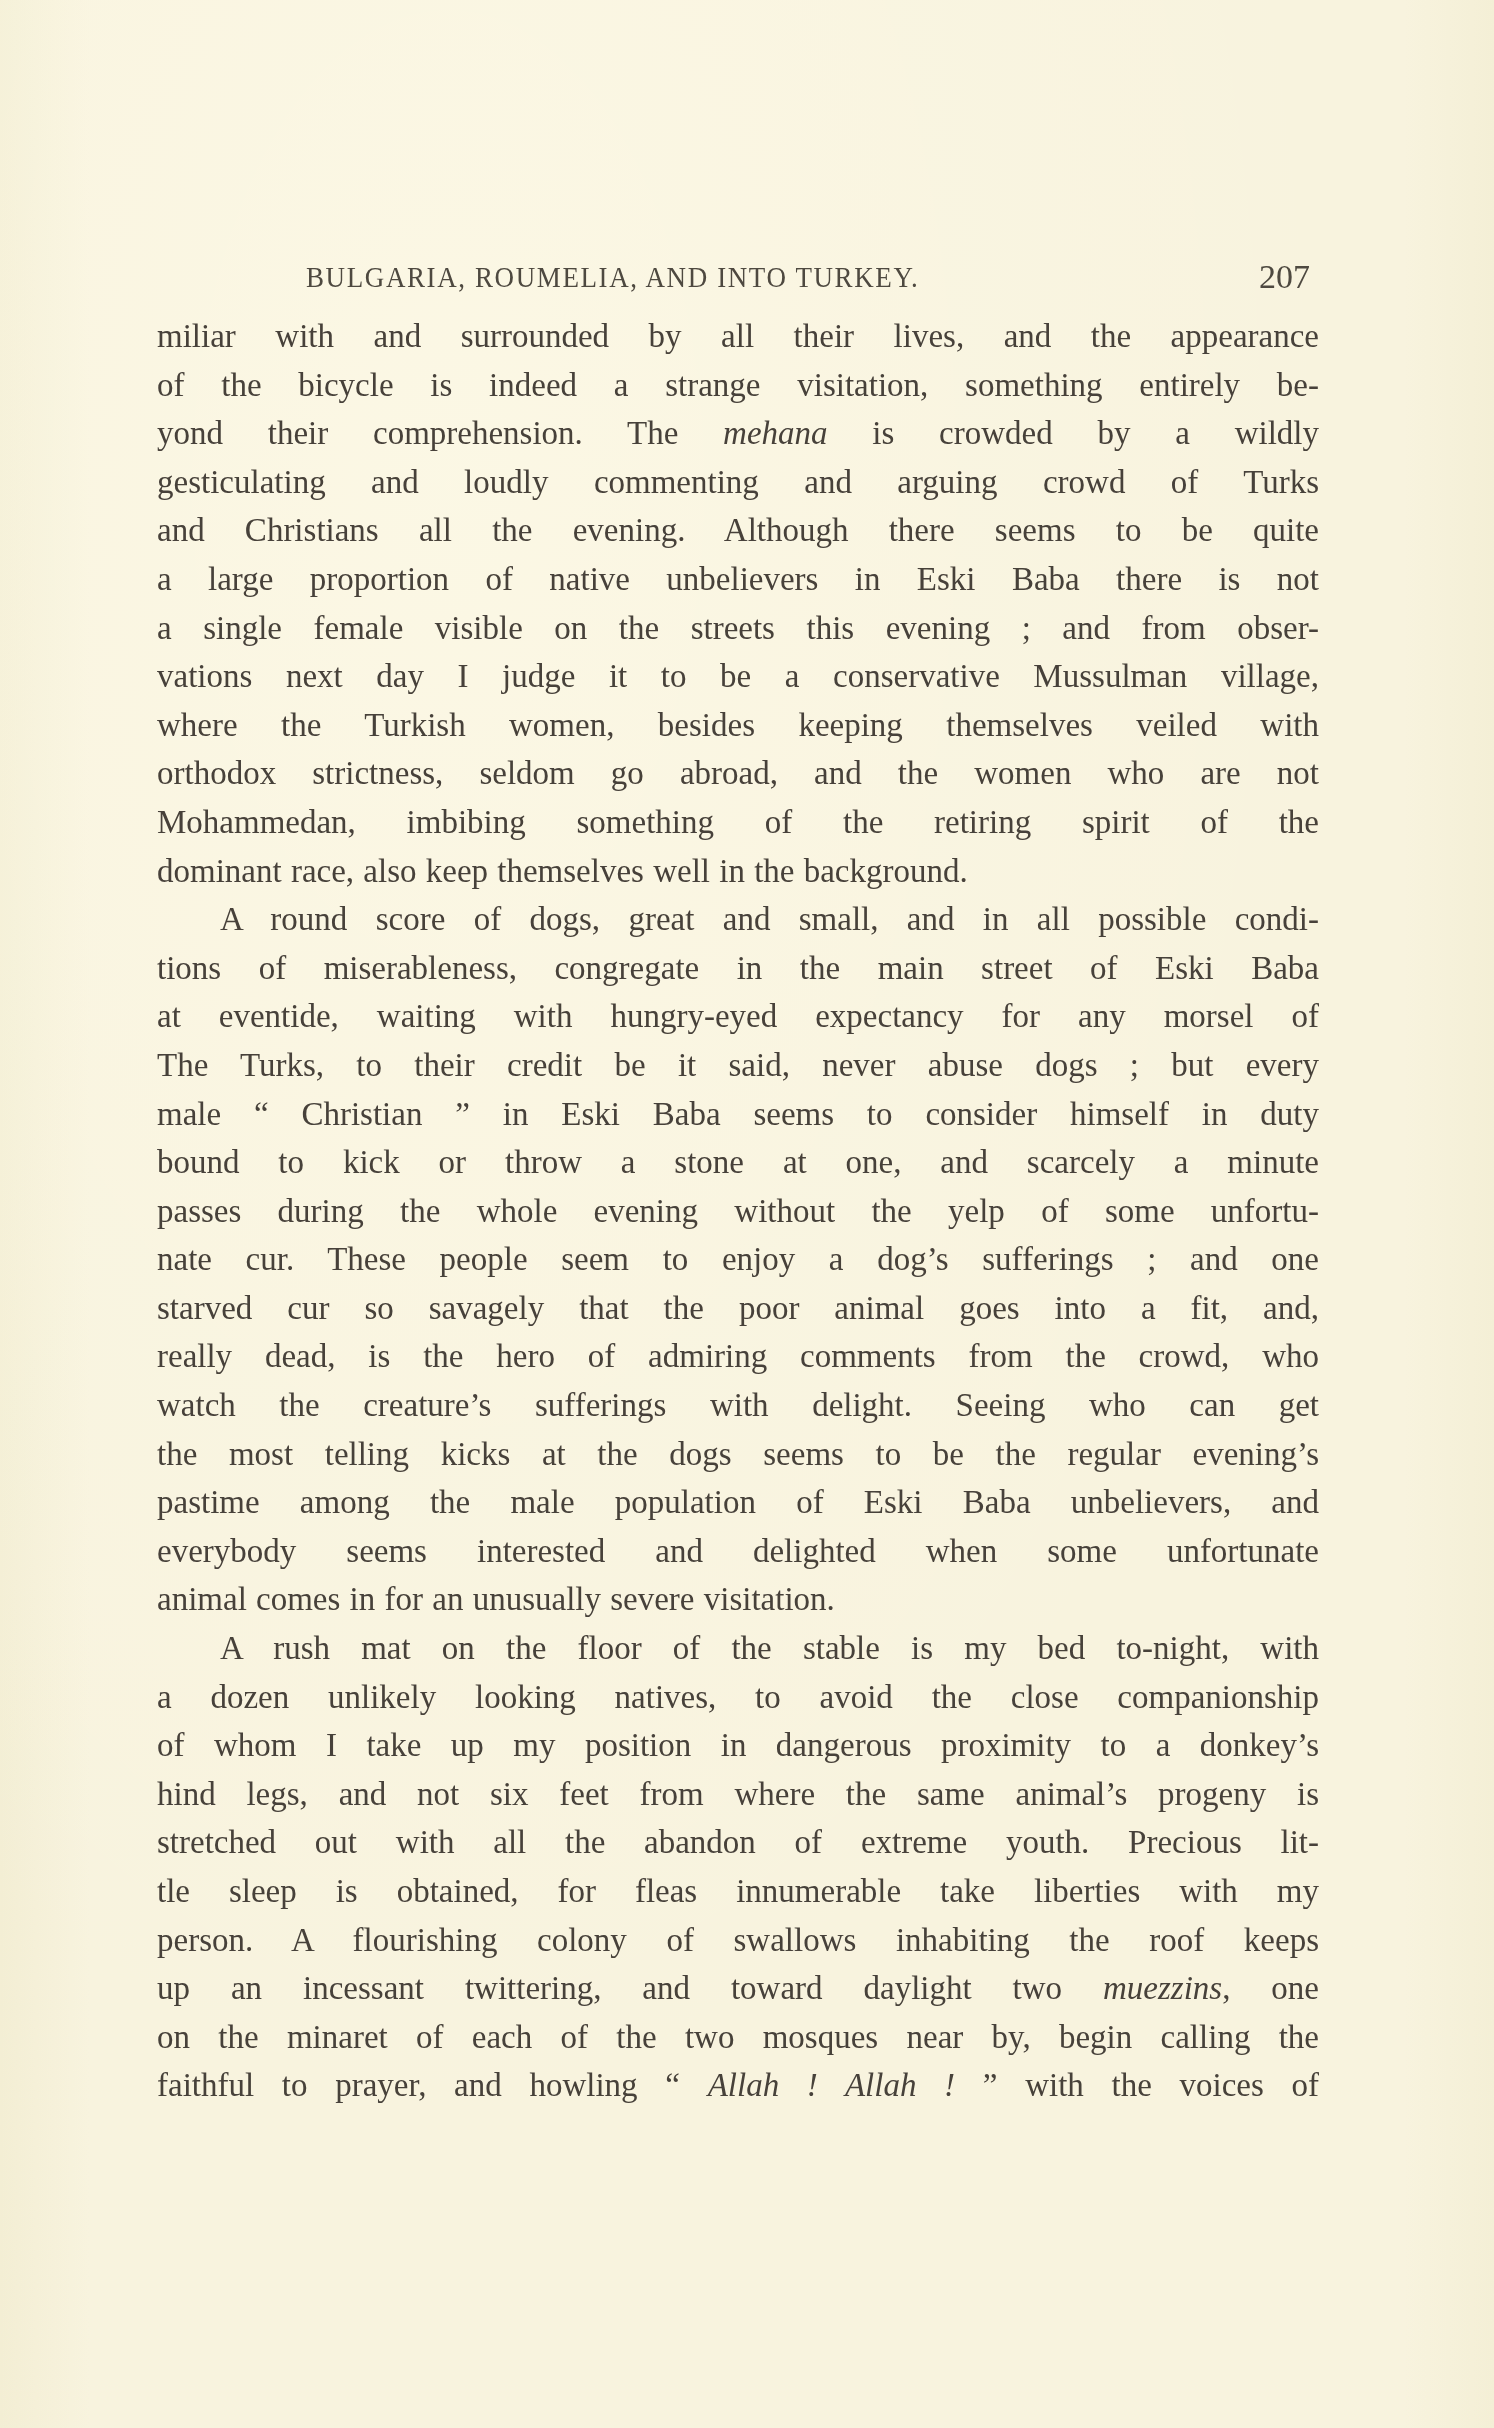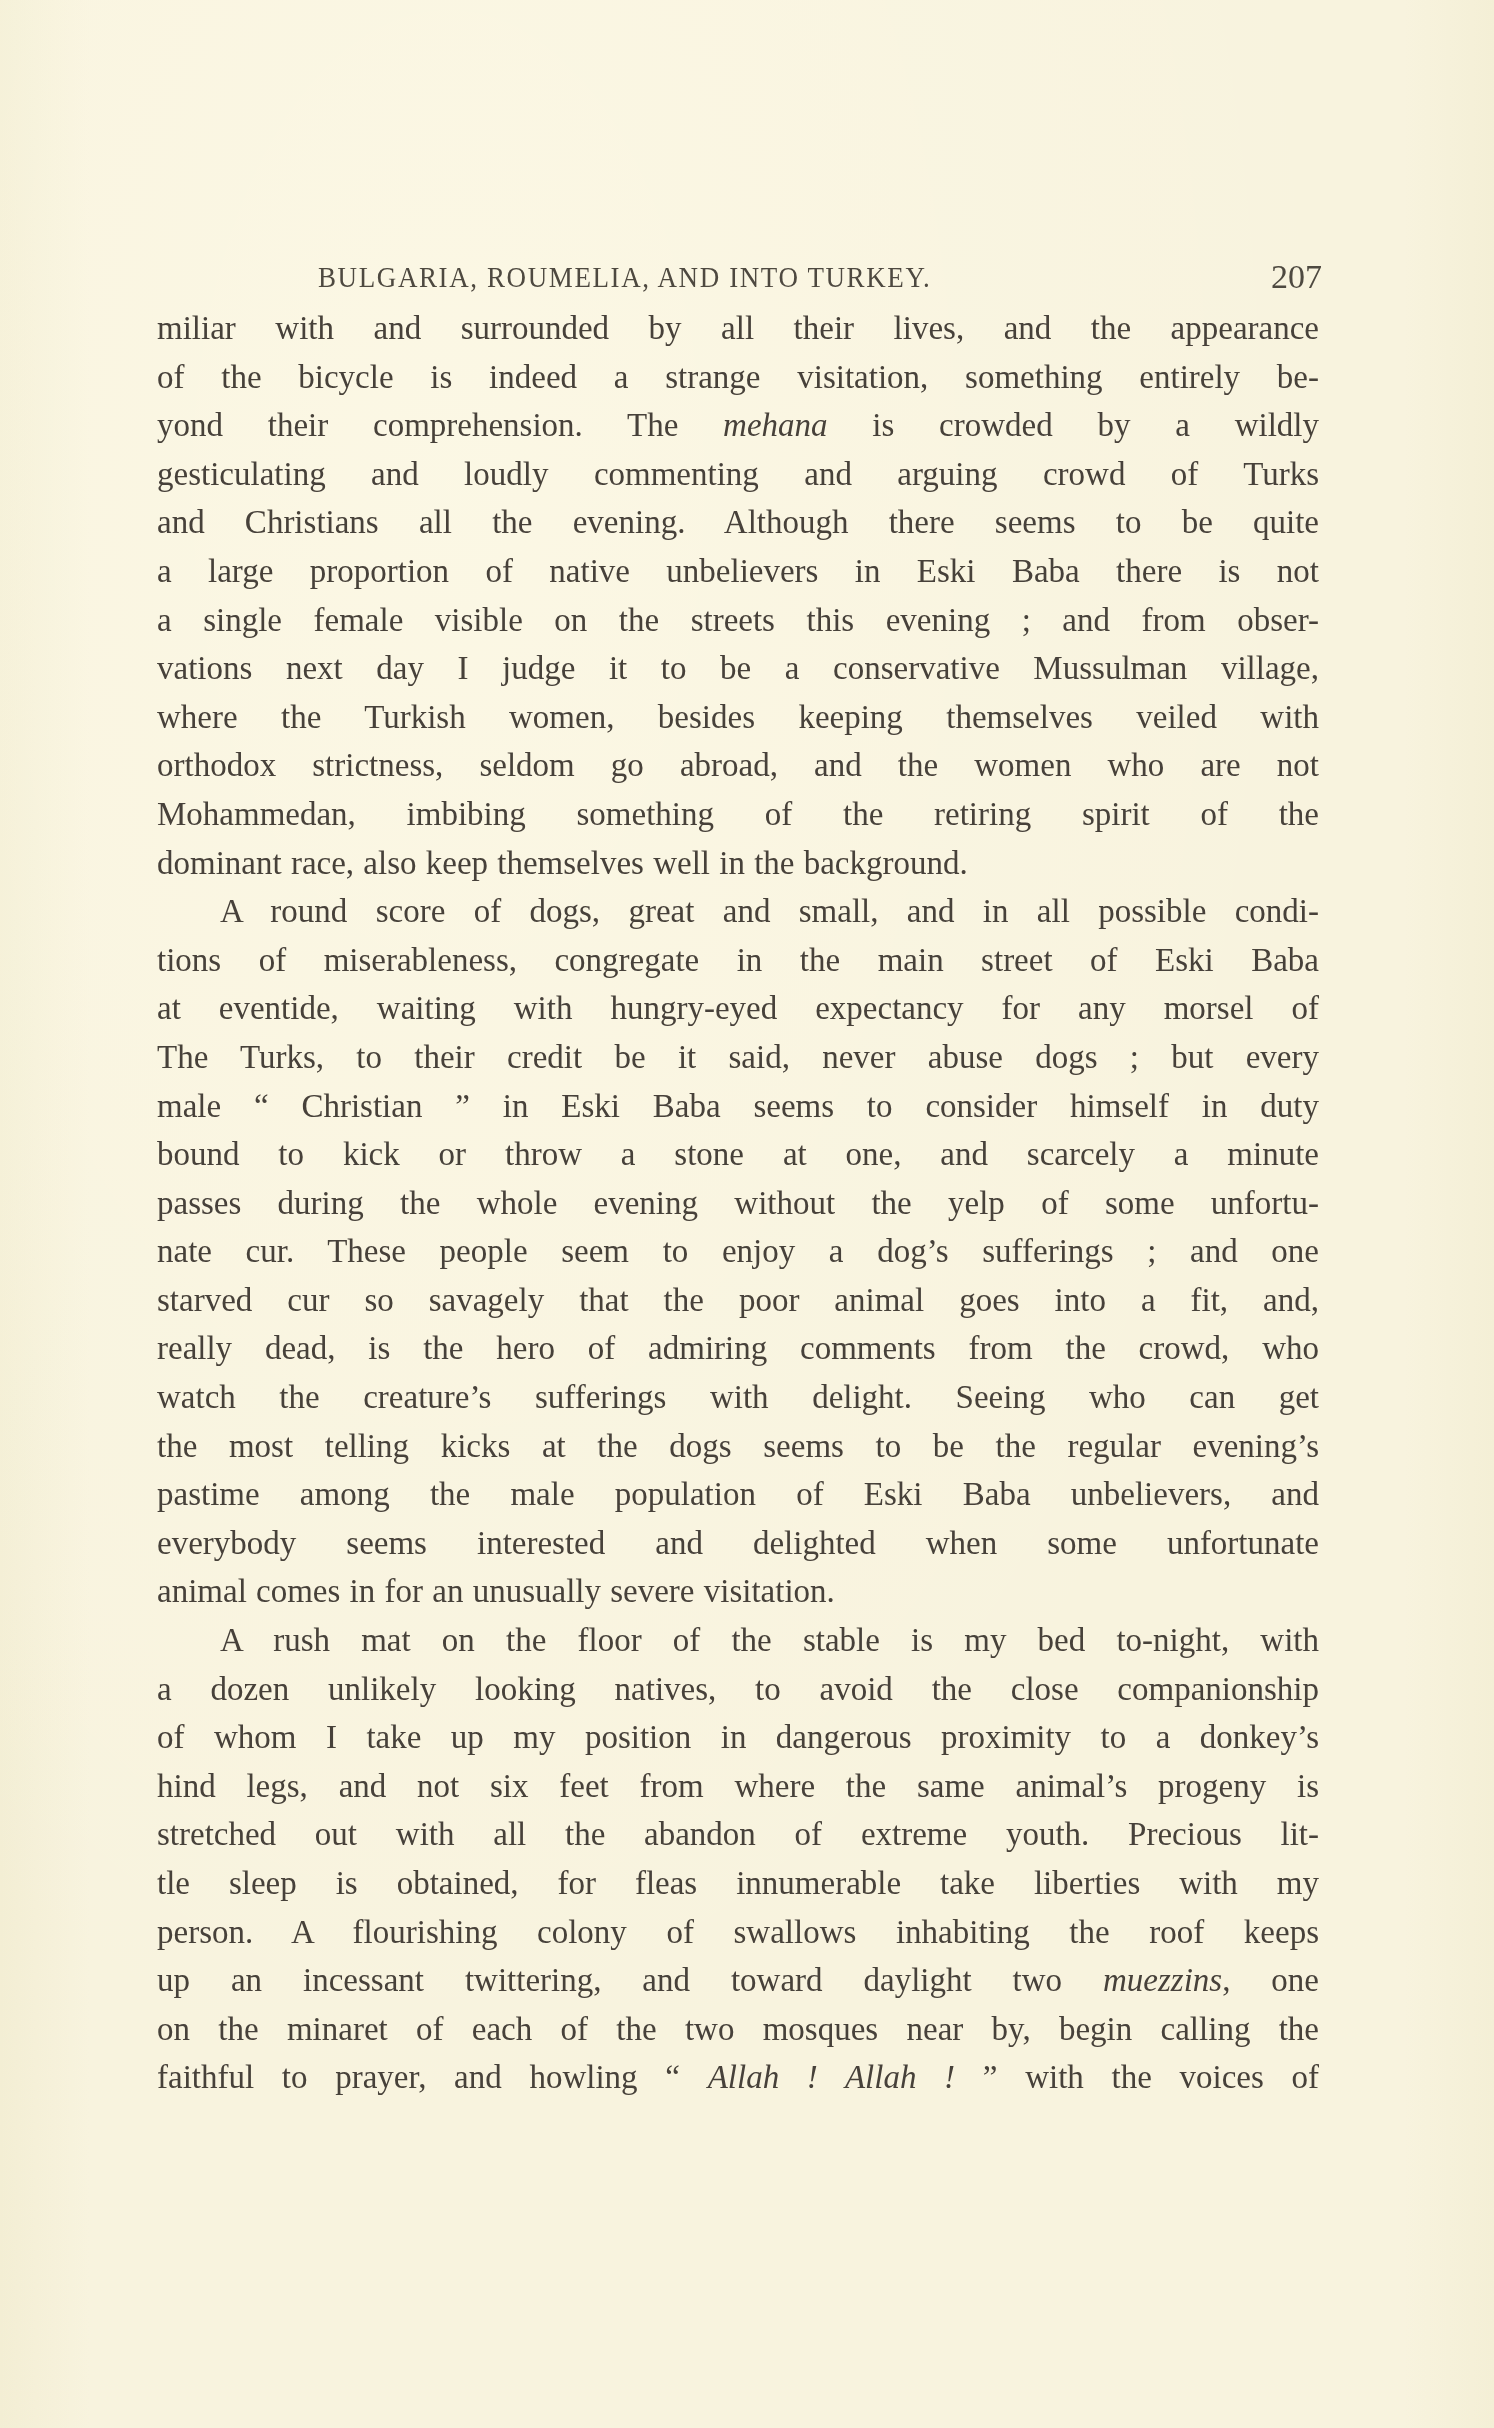--- a/index.html
+++ b/index.html
@@ -19,21 +19,21 @@
       position: absolute;
       left: 0; top: 0;
       width: 1494px;
       height: 2428px;
       background:
         radial-gradient(ellipse at 30% 20%, rgba(255,252,235,0.5), rgba(0,0,0,0) 60%),
         linear-gradient(90deg, #f3eed4 0%, #f8f3de 6%, #f8f3de 94%, #f4efd6 100%);
     }
     .running-head {
       position: absolute;
-      left: 318px;
+      left: 306px;
       top: 218px;
       width: 1004px;
       height: 40px;
       display: flex;
       justify-content: space-between;
       align-items: baseline;
       color: #4e4940;
       text-align: right;
     }
     .running-title {
@@ -44,21 +44,21 @@
       transform-origin: left bottom;
     }
     .page-number {
       font-size: 34px;
       letter-spacing: 0px;
       margin-top: 40px;
     }
     .body-text {
       position: absolute;
       left: 157px;
-      top: 304px;
+      top: 312px;
       width: 1162px;
     }
     .line {
       height: 48.6px;
       line-height: 48.6px;
       font-size: 33px;
       white-space: nowrap;
       text-align: justify;
       text-align-last: justify;
       word-spacing: 1px;

